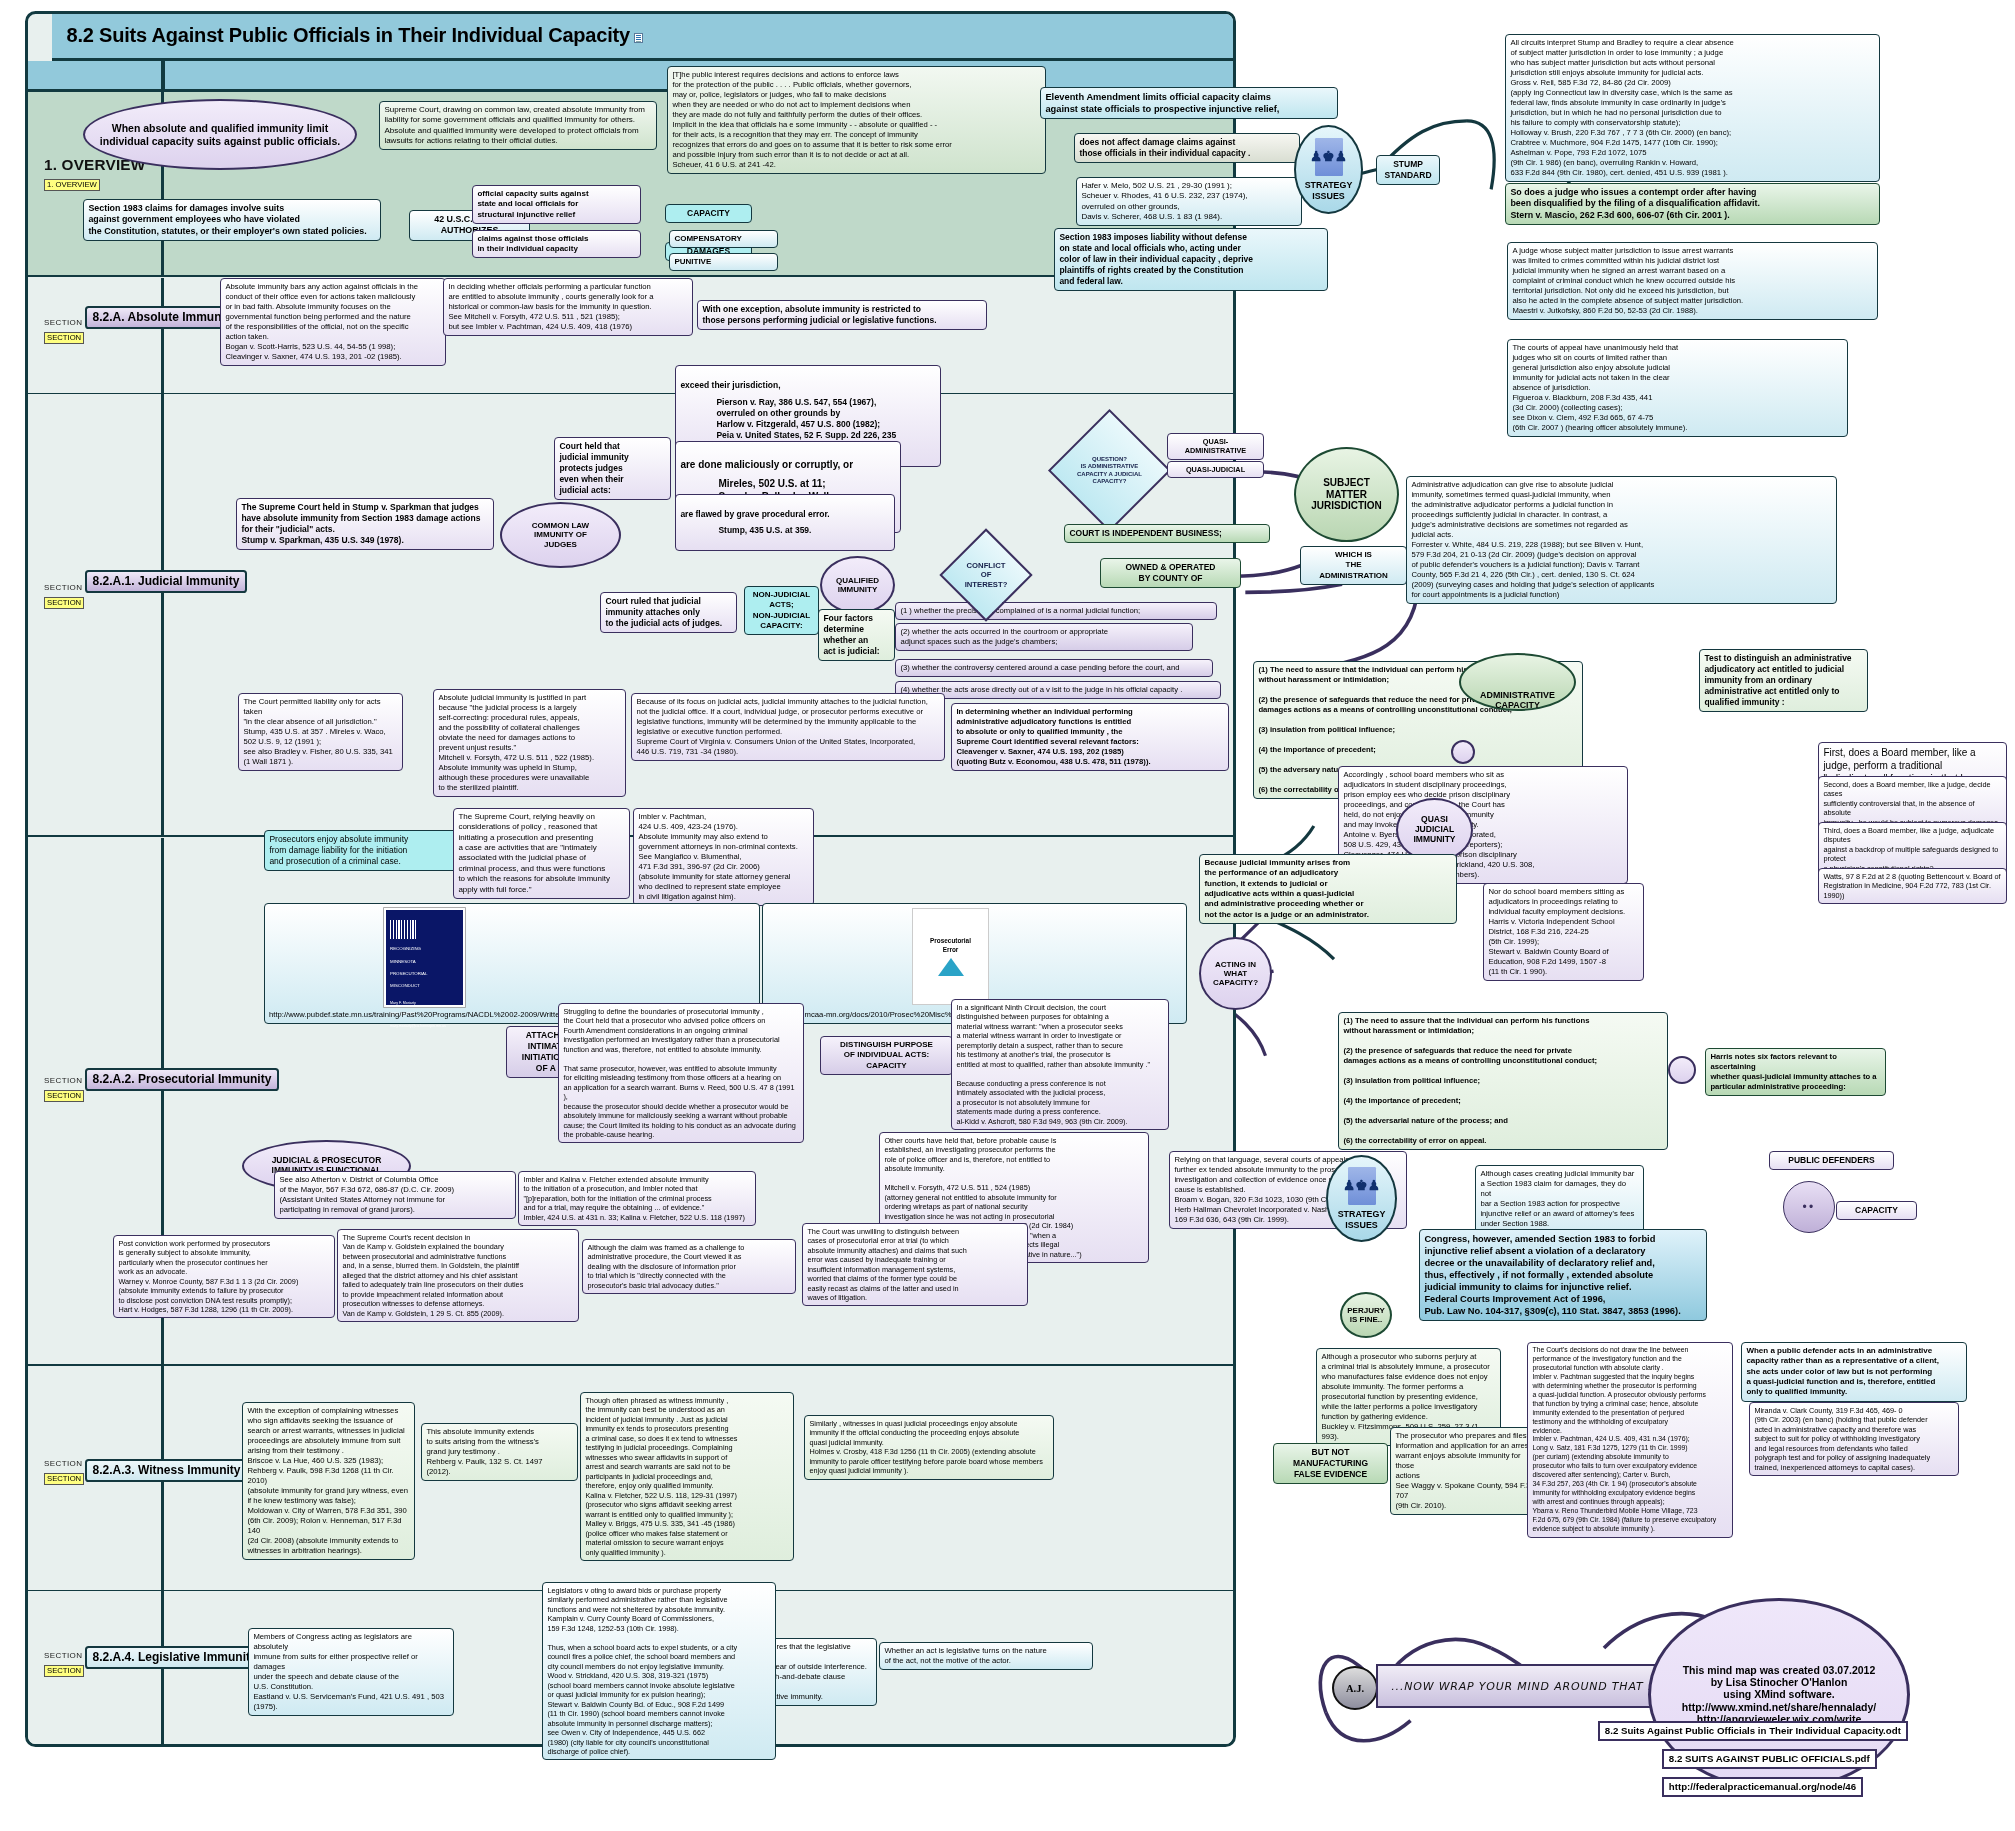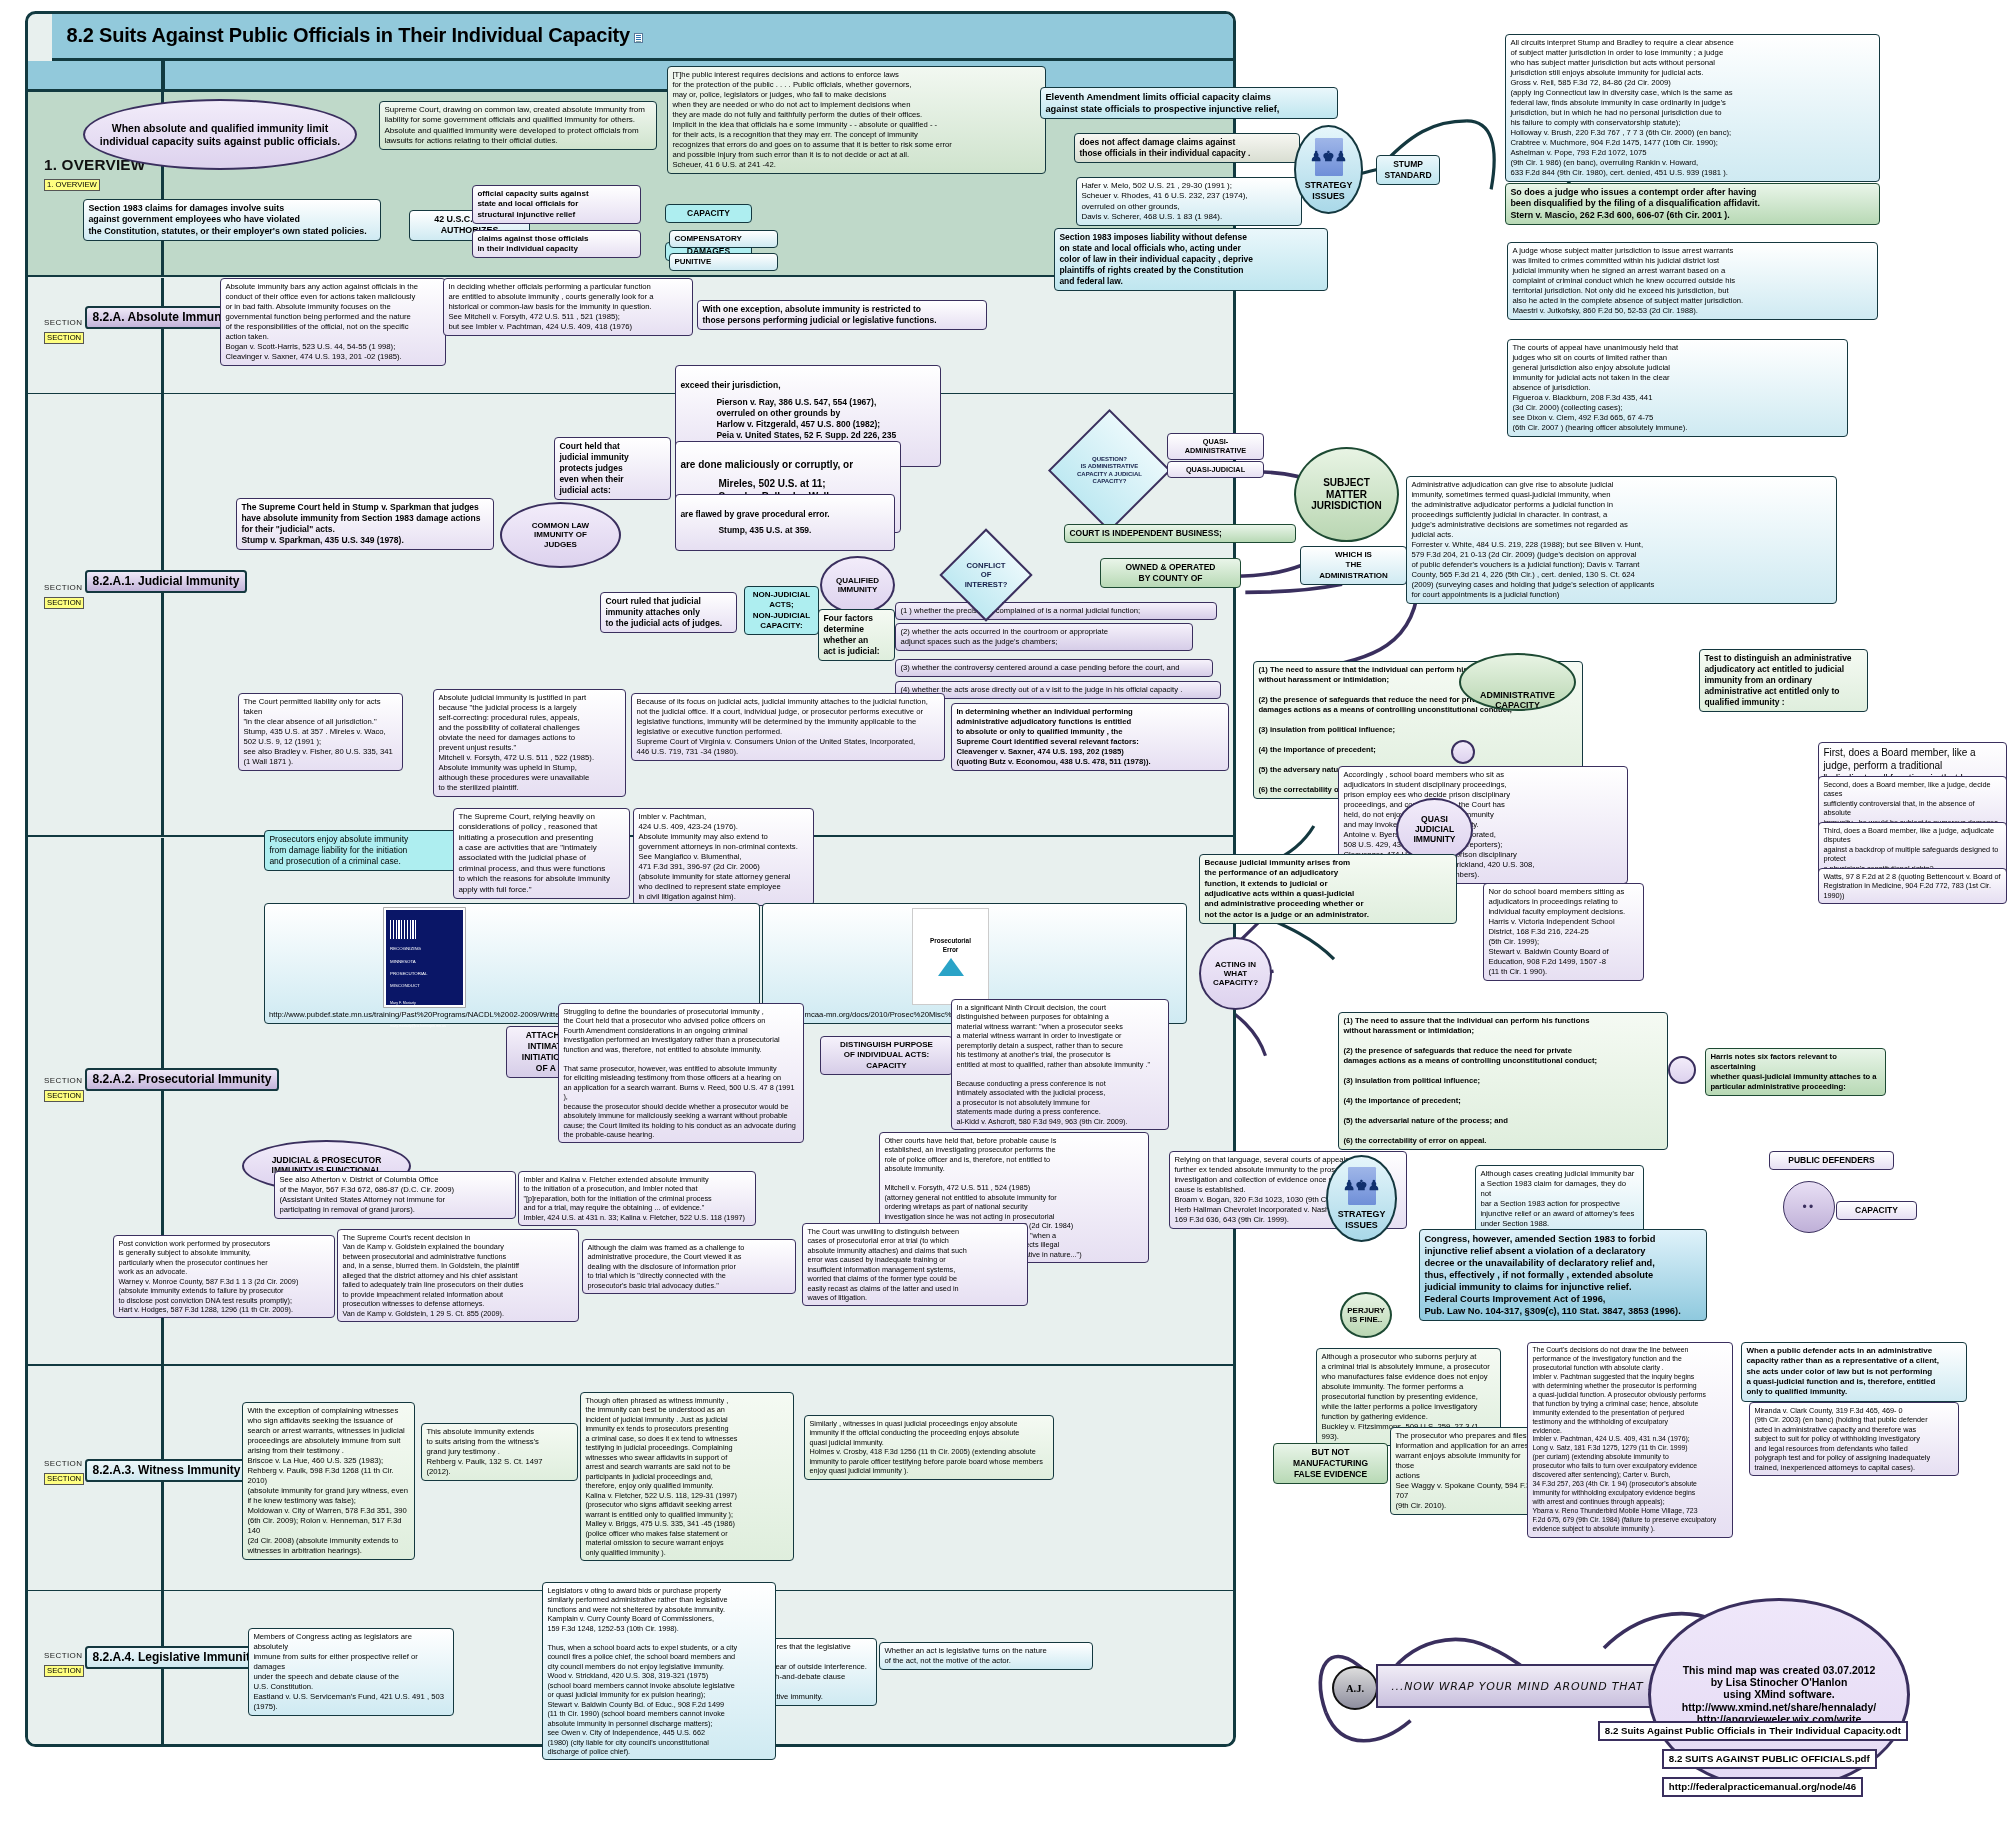--- a/index.html
+++ b/index.html
@@ -429,21 +429,21 @@
   <div class="diamond" style="left:1066px; top:427px; width:87px; height:87px;">
     <span style="white-space:pre-line; font-size:6px;">QUESTION?
 IS ADMINISTRATIVE
 CAPACITY A JUDICIAL
 CAPACITY?</span>
   </div>
 
   <div class="node n-purple2 bold ctr" style="left:1167px; top:433px; width:97px; font-size:7.3px;">QUASI-ADMINISTRATIVE</div>
   <div class="node n-purple2 bold ctr" style="left:1167px; top:461px; width:97px; font-size:7.3px;">QUASI-JUDICIAL</div>
 
-  <div class="node n-green bold" style="left:1064px; top:524px; width:232px; font-size:8.5px;">COURT IS INDEPENDENT BUSINESS;</div>
+  <div class="node n-green bold" style="left:1064px; top:524px; width:206px; font-size:8.5px;">COURT IS INDEPENDENT BUSINESS;</div>
 
   <div class="node n-green bold ctr" style="left:1100px; top:558px; width:141px; font-size:8.5px;">OWNED &amp; OPERATED
 BY COUNTY OF</div>
 
   <div class="ell green" style="left:1294px; top:447px; width:105px; height:95px; font-size:10px;">
     <span style="white-space:pre-line;">SUBJECT
 MATTER
 JURISDICTION</span>
   </div>
 

